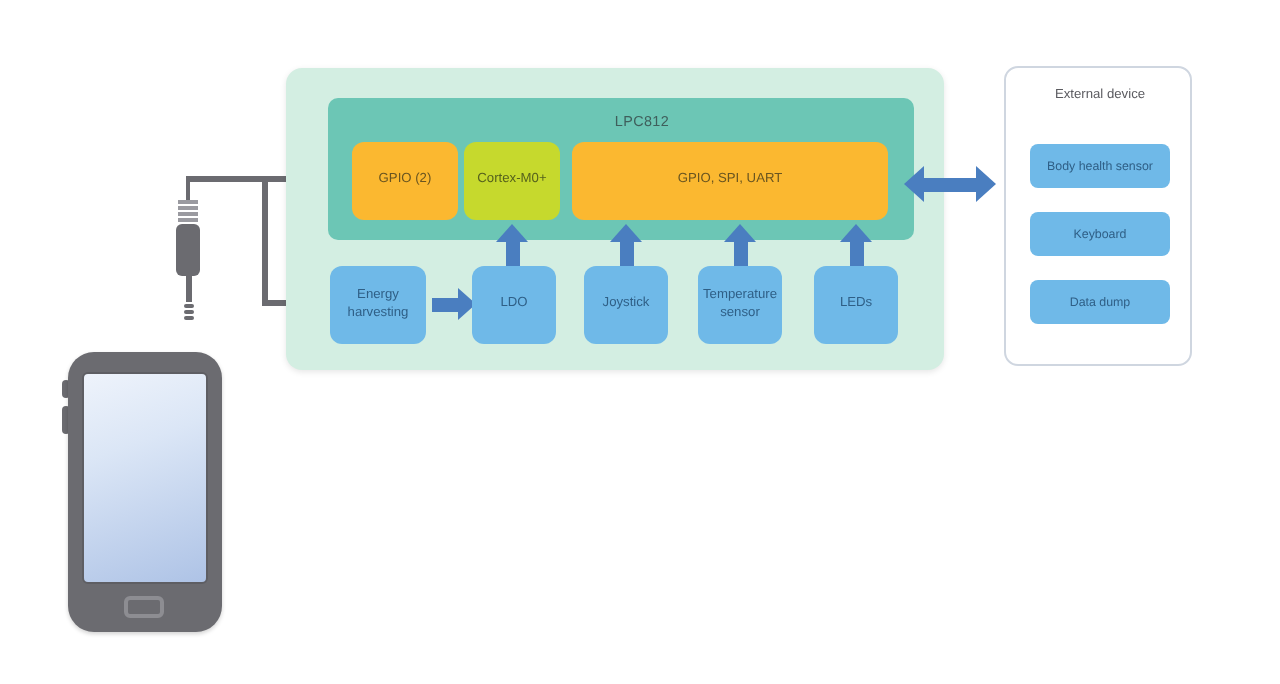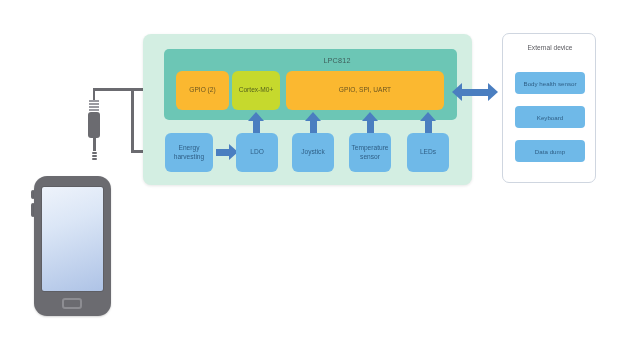--- a/index.html
+++ b/index.html
@@ -68,21 +68,21 @@
     position:absolute;left:143px;top:34px;width:329px;height:151px;
     background:#d3eee2;border-radius:8px;
     box-shadow:0 1px 3px rgba(0,0,0,.10);
   }
   
   .teal-panel{
     position:absolute;left:164px;top:49px;width:293px;height:71px;
     background:#6cc6b5;border-radius:5px;
   }
   .teal-title{
-    position:absolute;left:16px;top:7px;width:314px;text-align:center;
+    position:absolute;left:0;top:7px;width:314px;text-align:center;
     font-size:7.2px;color:#3f5f5c;letter-spacing:.2px;
   }
 
   
   .blk{
     position:absolute;border-radius:6px;
     display:flex;align-items:center;justify-content:center;
     text-align:center;line-height:1.25;
     font-size:6.6px;color:#5a5a4a;
     box-sizing:border-box;padding:2px;

